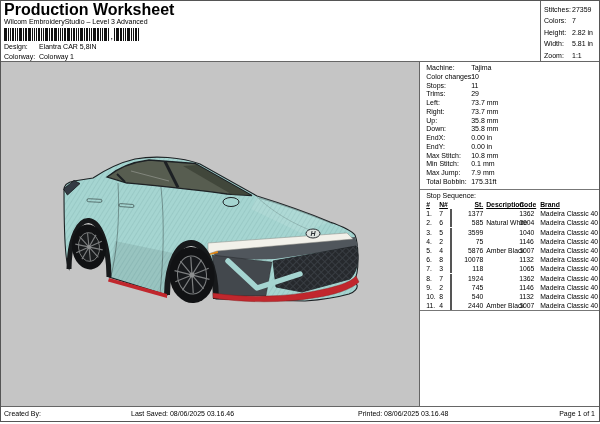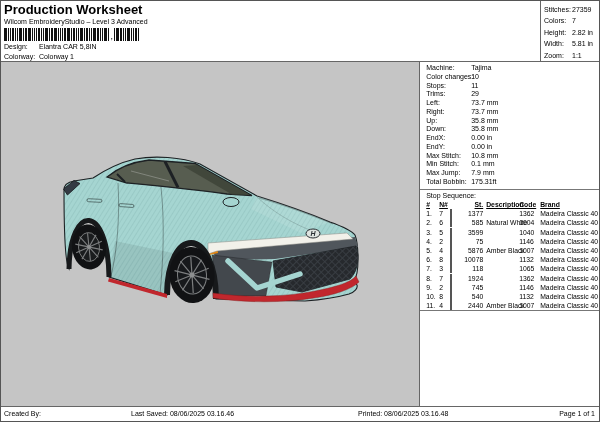--- a/index.html
+++ b/index.html
@@ -2,21 +2,21 @@
 <html style="--car-body: #a5d5d1; --car-body-dark: #7fb8b4; --car-glass: #575d50; --car-glass-dark: #3f4539; --car-outline: #1d2124; --car-wheel: #111214; --car-spoke: #7d7f80; --car-red: #c1272d; --car-white: #f2f1ea; --car-amber: #e8870e; --car-grille: #26292d; --car-mesh: #4b5157; --car-gray: #50565c;"><head>
 <meta charset="utf-8">
 <style>
   html,body{margin:0;padding:0;background:#ffffff;}
   body{width:600px;height:424px;overflow:hidden;font-family:"Liberation Sans",sans-serif;color:#000;}
   .page{position:relative;width:600px;height:422px;border:1px solid #555;box-sizing:border-box;background:#fff;}
 
   
   .topband{display:flex;height:60px;border-bottom:1px solid #666;}
   .header-left{flex:1;padding:2px 0 0 3px;}
-  .title{font-size:13px;font-weight:bold;line-height:13px;}
+  .title{font-size:16px;font-weight:bold;line-height:13px;}
   .subtitle{font-size:7px;line-height:9px;margin-top:1px;}
   .barcode{height:13px;margin:2px 0 1px 0;display:flex;align-items:stretch;}
   .bc-bar{display:inline-block;height:13px;background:#111;margin-right:1px;}
   .bc-comma{font-size:9px;line-height:17px;margin:0 1px;}
   .meta-row{display:grid;grid-template-columns:35px auto;font-size:7px;line-height:9.5px;}
   .stats{width:59px;border-left:1px solid #666;box-sizing:border-box;padding:3px 0 0 3px;}
   .stat-row{display:grid;grid-template-columns:28px auto;font-size:7px;line-height:11.4px;}
 
   
   .content{display:flex;height:344px;}

